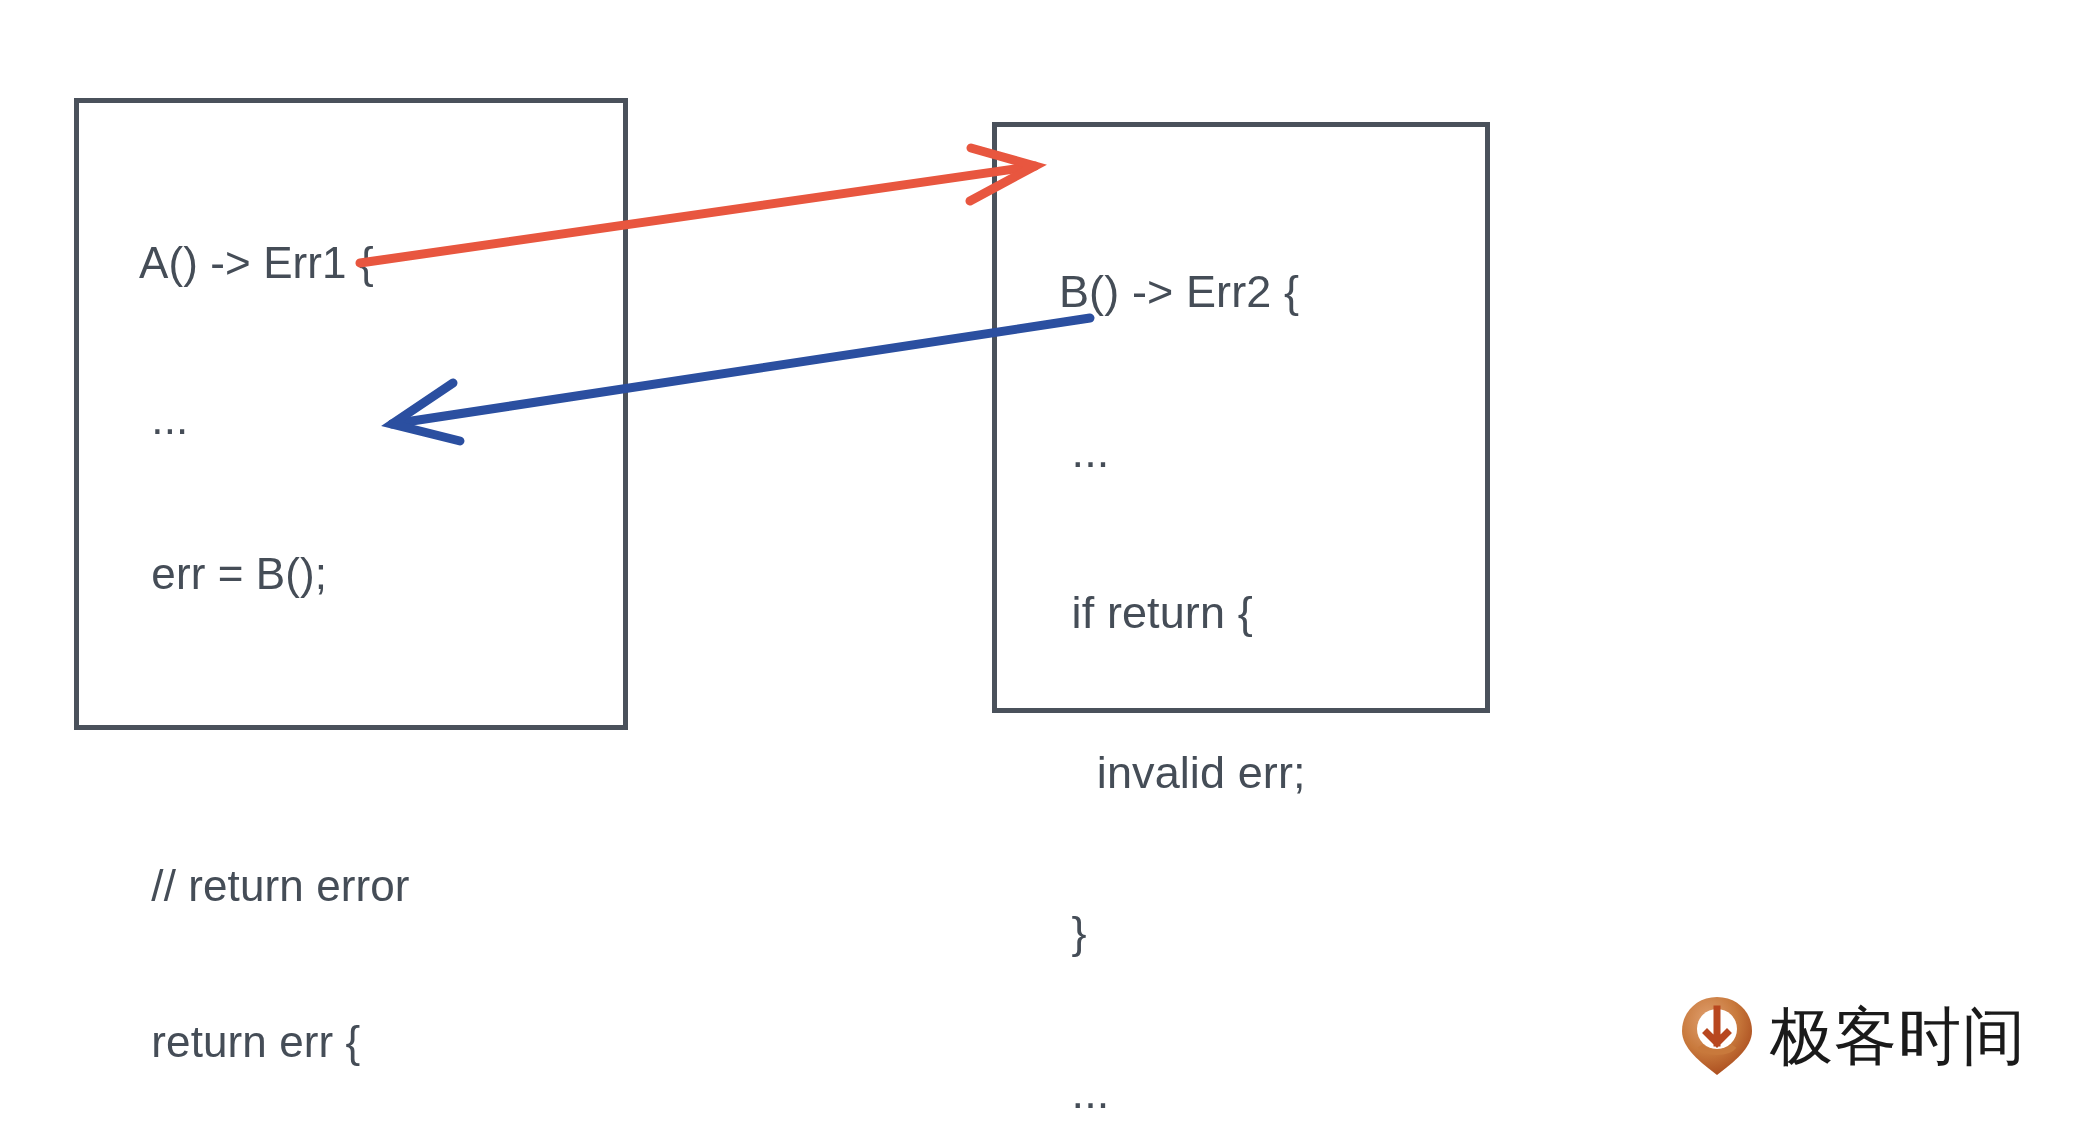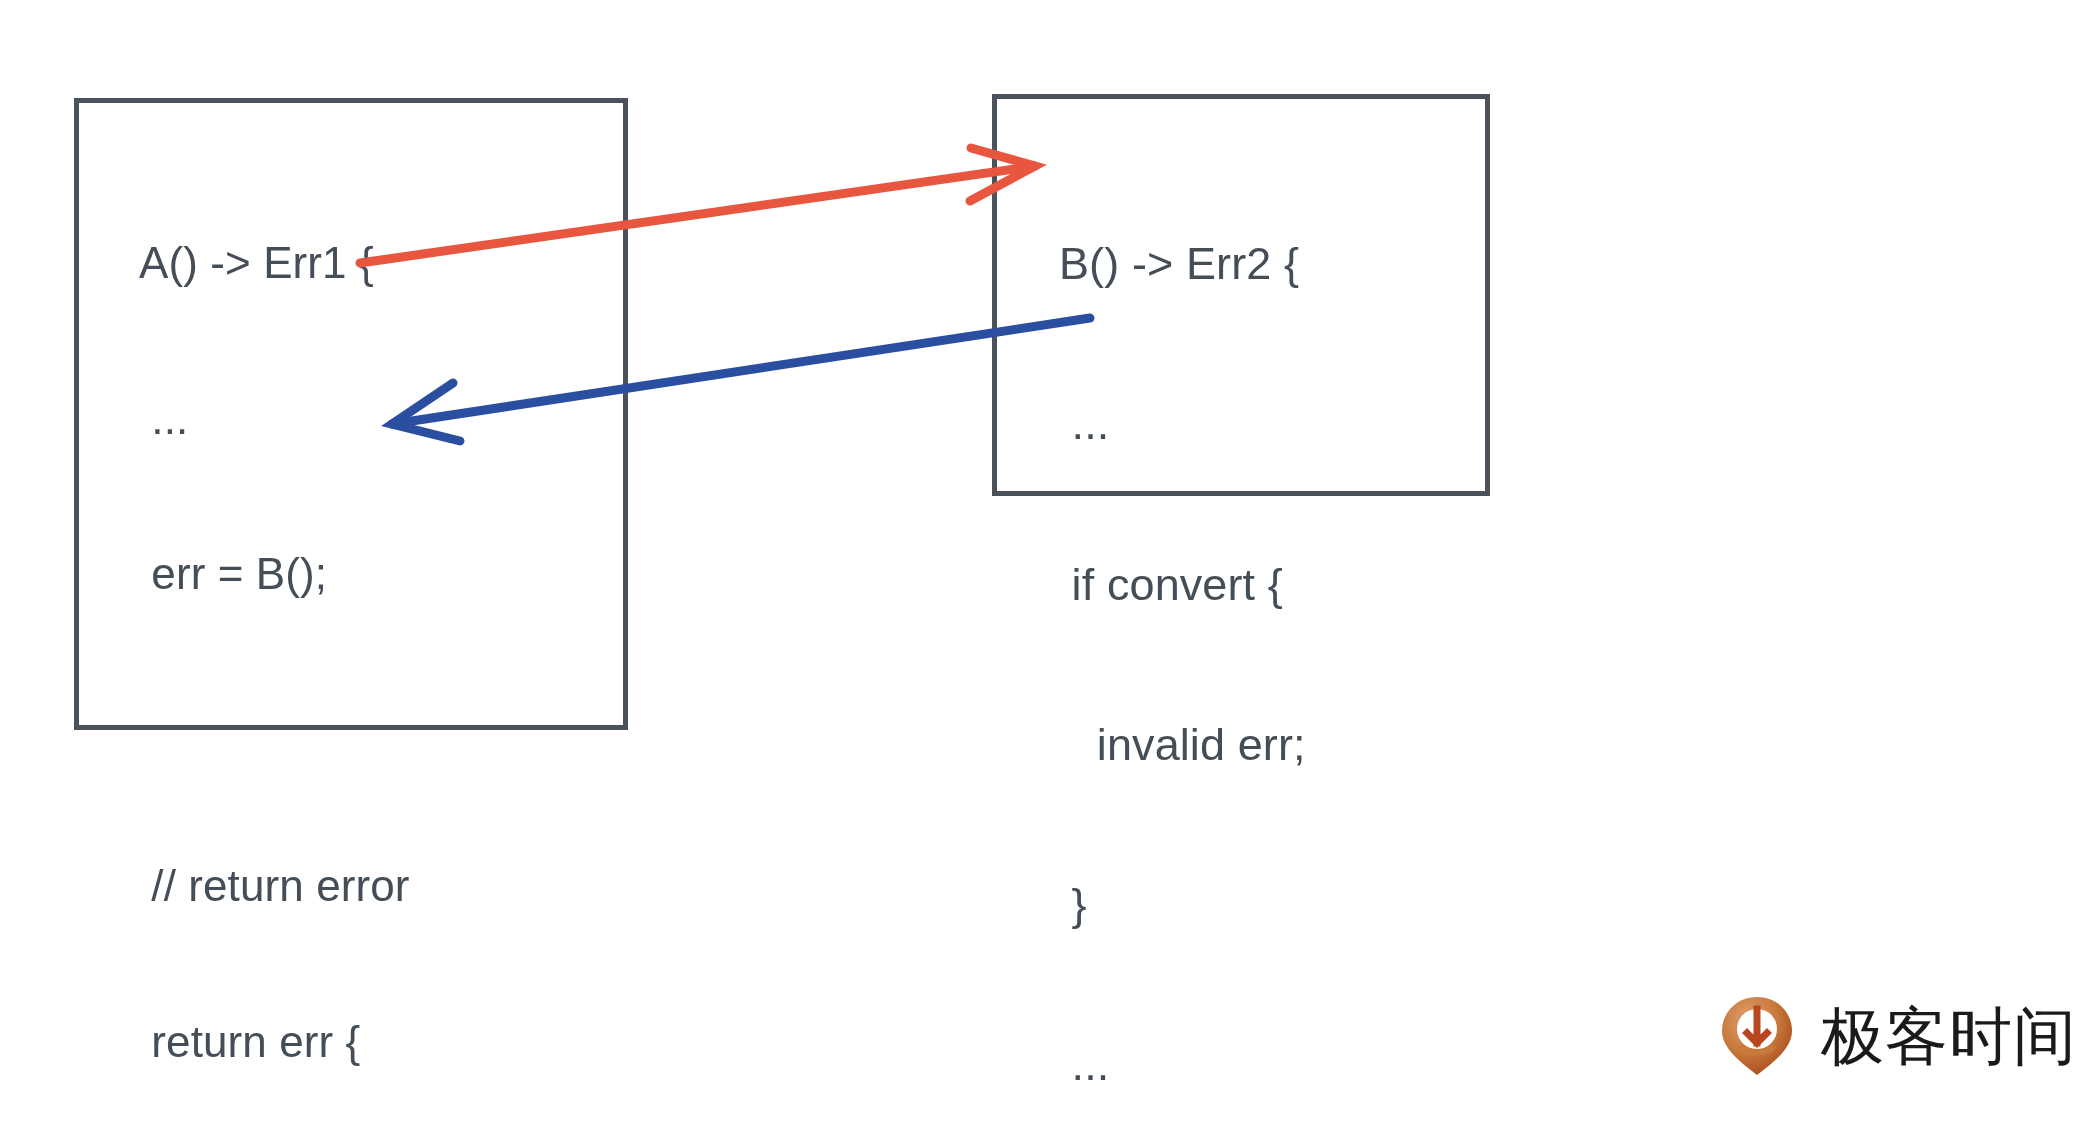--- a/index.html
+++ b/index.html
@@ -17,21 +17,21 @@
   }
 
   .code-box {
     position: absolute;
     box-sizing: border-box;
     border: 5px solid #4a515b;
     background: transparent;
   }
 
   #box-left  { left: 74px;  top: 98px;  width: 554px; height: 632px; }
-  #box-right { left: 992px; top: 94px; width: 498px; height: 402px; }
+  #box-right { left: 992px; top: 122px; width: 498px; height: 591px; }
 
   .code-lines {
     position: absolute;
     left: 0; top: 0;
     width: 100%;
     padding: 30px 0 0 60px;
     box-sizing: border-box;
     color: #454d57;
     font-size: 44px;
     line-height: 1.18;
@@ -54,25 +54,25 @@
     position: absolute;
     left: 0; top: 0;
     width: 2096px;
     height: 1125px;
     pointer-events: none;
   }
 
   
   #watermark {
     position: absolute;
-    left: 1720px;
+    left: 1680px;
     top: 996px;
     display: flex;
     align-items: center;
-    gap: 27px;
+    gap: 16px;
     justify-content: flex-end;
   }
   #wm-logo {
     position: relative;
     width: 74px;
     height: 80px;
   }
   #wm-text {
     font-family: "DejaVu Sans", sans-serif;
     font-size: 63px;
@@ -100,21 +100,21 @@
       
       
       
     </div>
   </div>
 
   <div class="code-box" id="box-right">
     <div class="code-lines">
       <span class="code-line">B() -&gt; Err2 {</span>
       <span class="code-line"> ...</span>
-      <span class="code-line"> if convert {</span>
+      <span class="code-line"> if return {</span>
       <span class="code-line">   invalid err;</span>
       <span class="code-line"> }</span>
       <span class="code-line"> ...</span>
       
       
     </div>
   </div>
 
   <svg id="arrows" viewBox="0 0 2096 1125">
 

